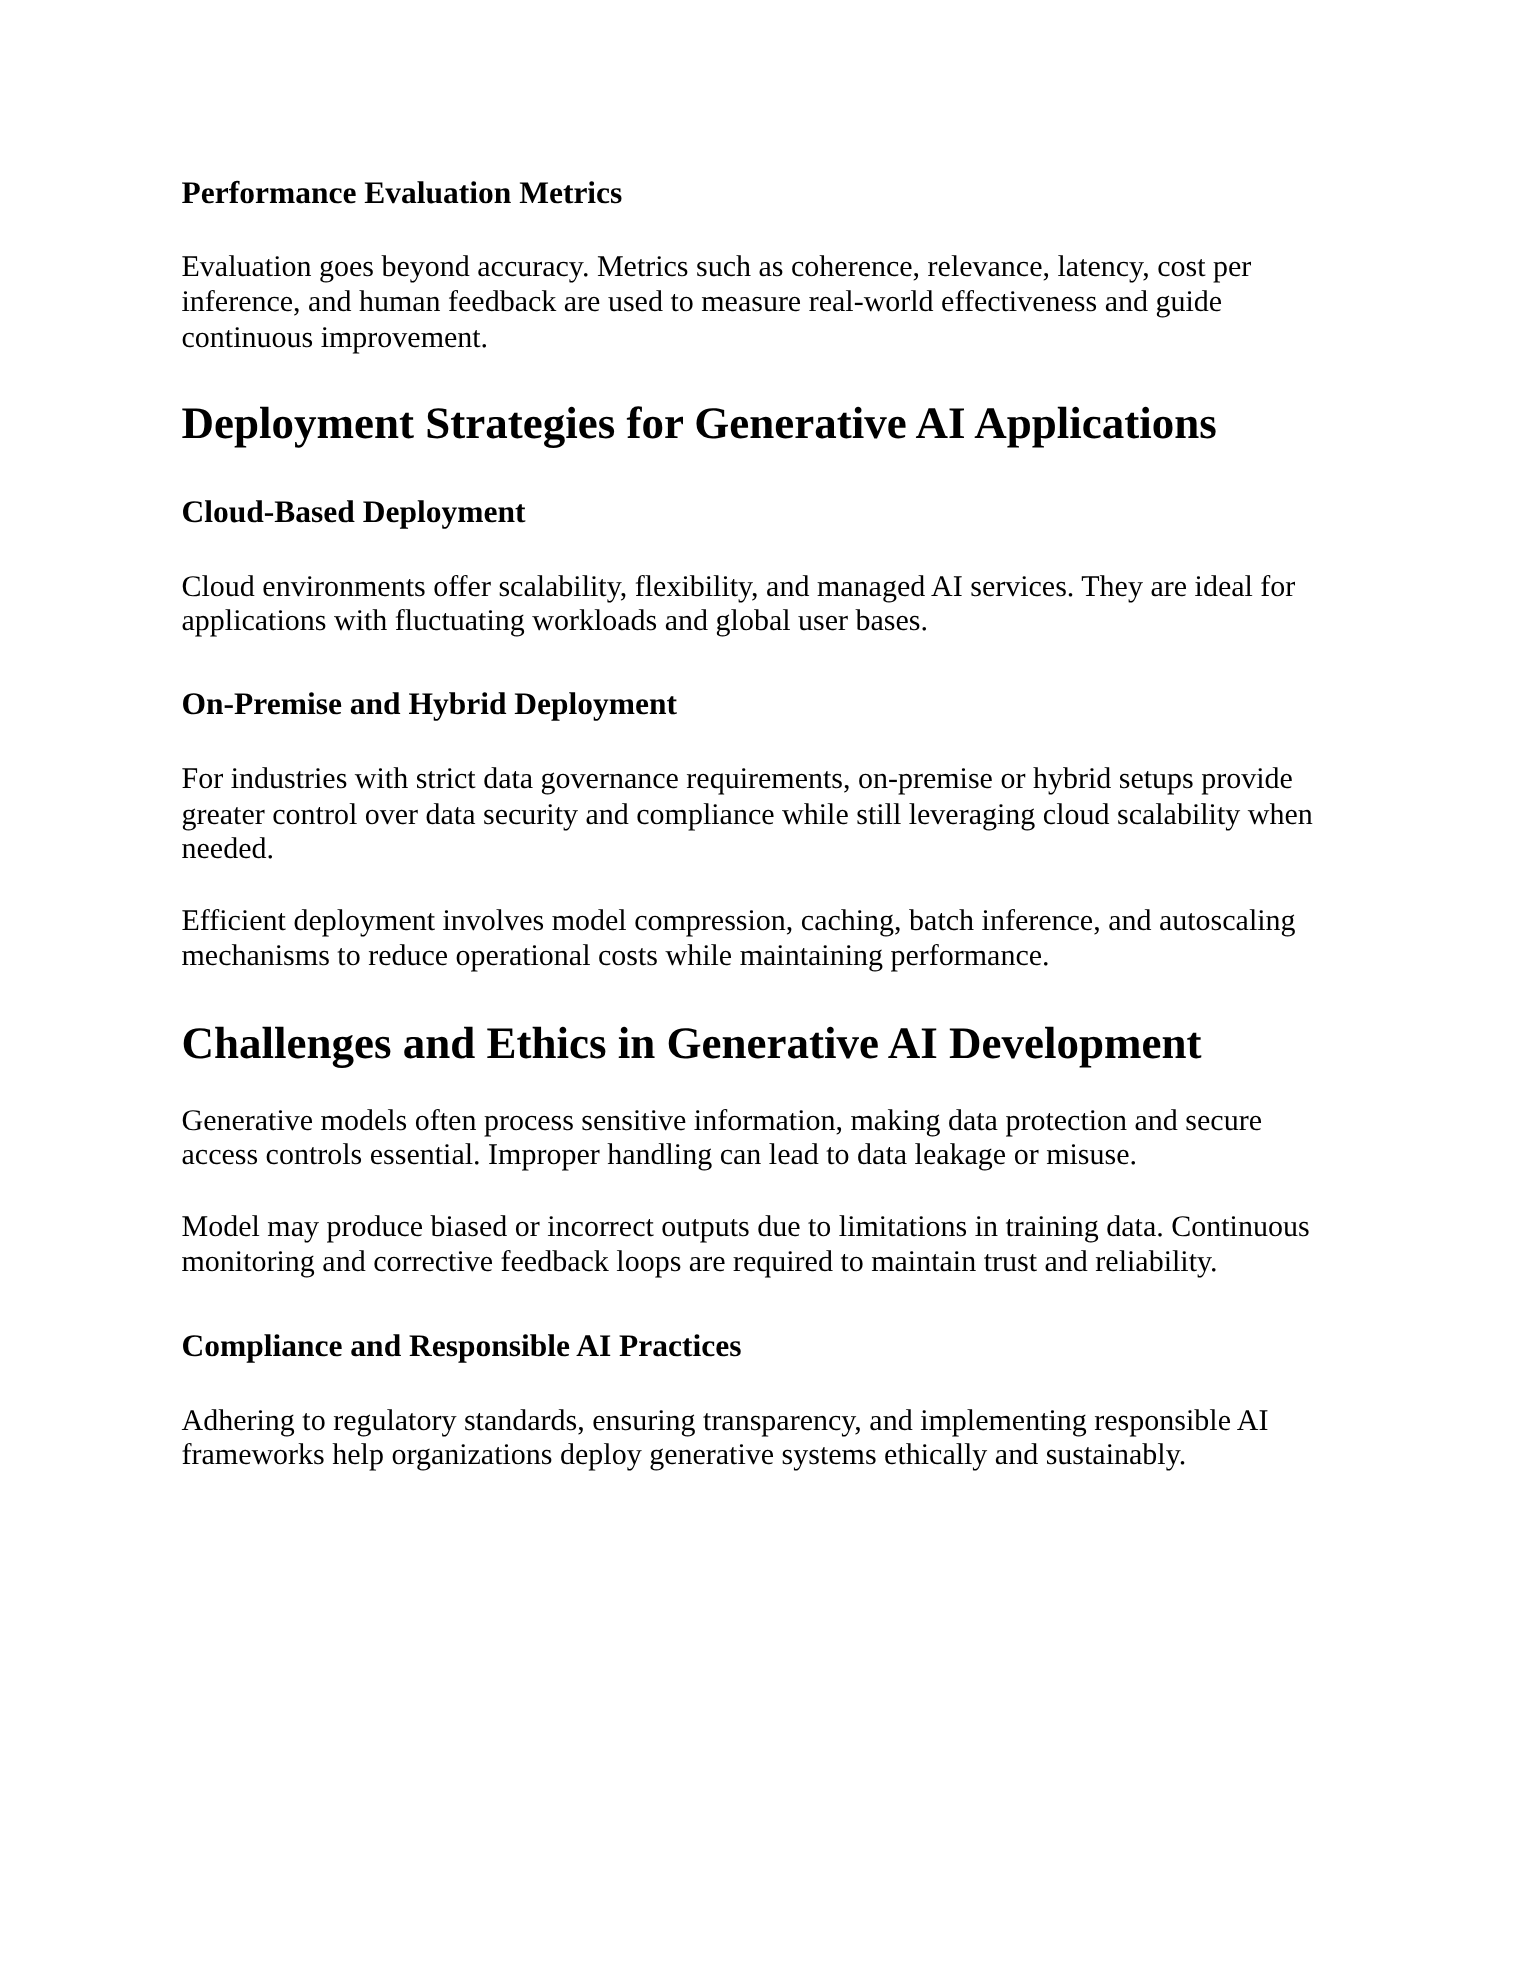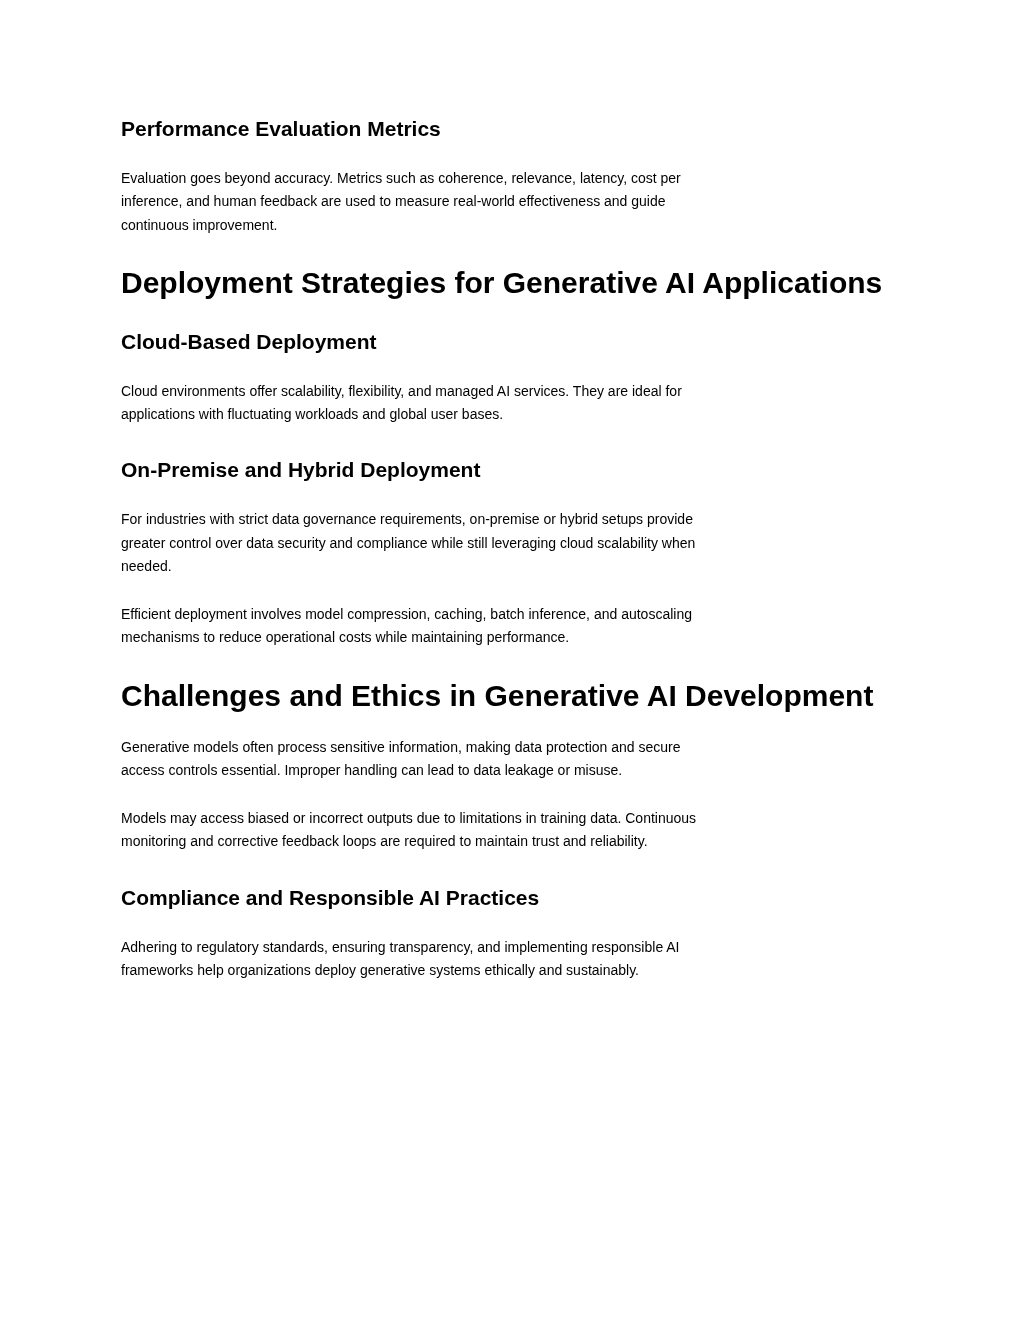--- a/index.html
+++ b/index.html
@@ -13,20 +13,21 @@
     font-family: "Liberation Sans", sans-serif;
     color: #000000;
     overflow: hidden;
   }
   .page {
     width: 1004px;
     height: 1325px;
     background: #ffffff;
     box-sizing: border-box;
     padding: 115px 120px 0 121px;
+    font-family: Liberation Serif, serif;
   }
   .content {
     width: 783px;
   }
   .block-h2 {
     font-size: 30px;
     line-height: 31px;
     font-weight: bold;
     margin: 30px 0 0 0;
     letter-spacing: 0;
@@ -35,21 +36,21 @@
     font-size: 21px;
     line-height: 27px;
     font-weight: bold;
     margin: 30px 0 0 0;
     letter-spacing: 0;
   }
   .block-h3.first {
     margin-top: 0;
   }
   .block-p {
-    font-size: 14px;
+    font-size: 20px;
     line-height: 23.25px;
     font-weight: normal;
     margin: 25px 0 0 0;
     white-space: pre-line;
     letter-spacing: 0;
   }
 </style>
 </head>
 <body>
 
@@ -79,21 +80,21 @@
     <p class="block-p">Efficient deployment involves model compression, caching, batch inference, and autoscaling
 mechanisms to reduce operational costs while maintaining performance.</p>
 
     <h2 class="block-h2">Challenges and Ethics in Generative AI Development</h2>
 
 
     <p class="block-p">Generative models often process sensitive information, making data protection and secure
 access controls essential. Improper handling can lead to data leakage or misuse.</p>
 
 
-    <p class="block-p">Models may access biased or incorrect outputs due to limitations in training data. Continuous
+    <p class="block-p">Model may produce biased or incorrect outputs due to limitations in training data. Continuous
 monitoring and corrective feedback loops are required to maintain trust and reliability.</p>
 
     <h3 class="block-h3">Compliance and Responsible AI Practices</h3>
 
     <p class="block-p">Adhering to regulatory standards, ensuring transparency, and implementing responsible AI
 frameworks help organizations deploy generative systems ethically and sustainably.</p>
 
   </div>
 </div>
 

